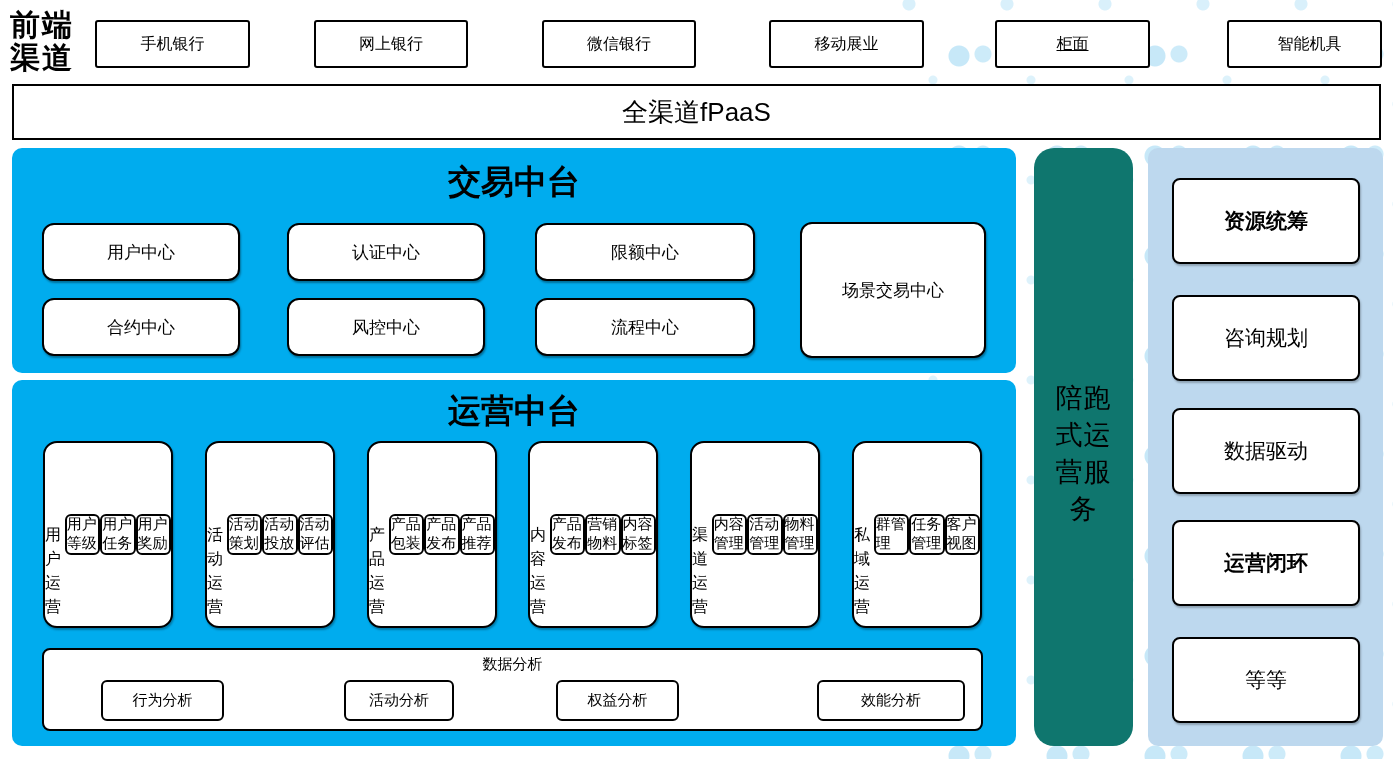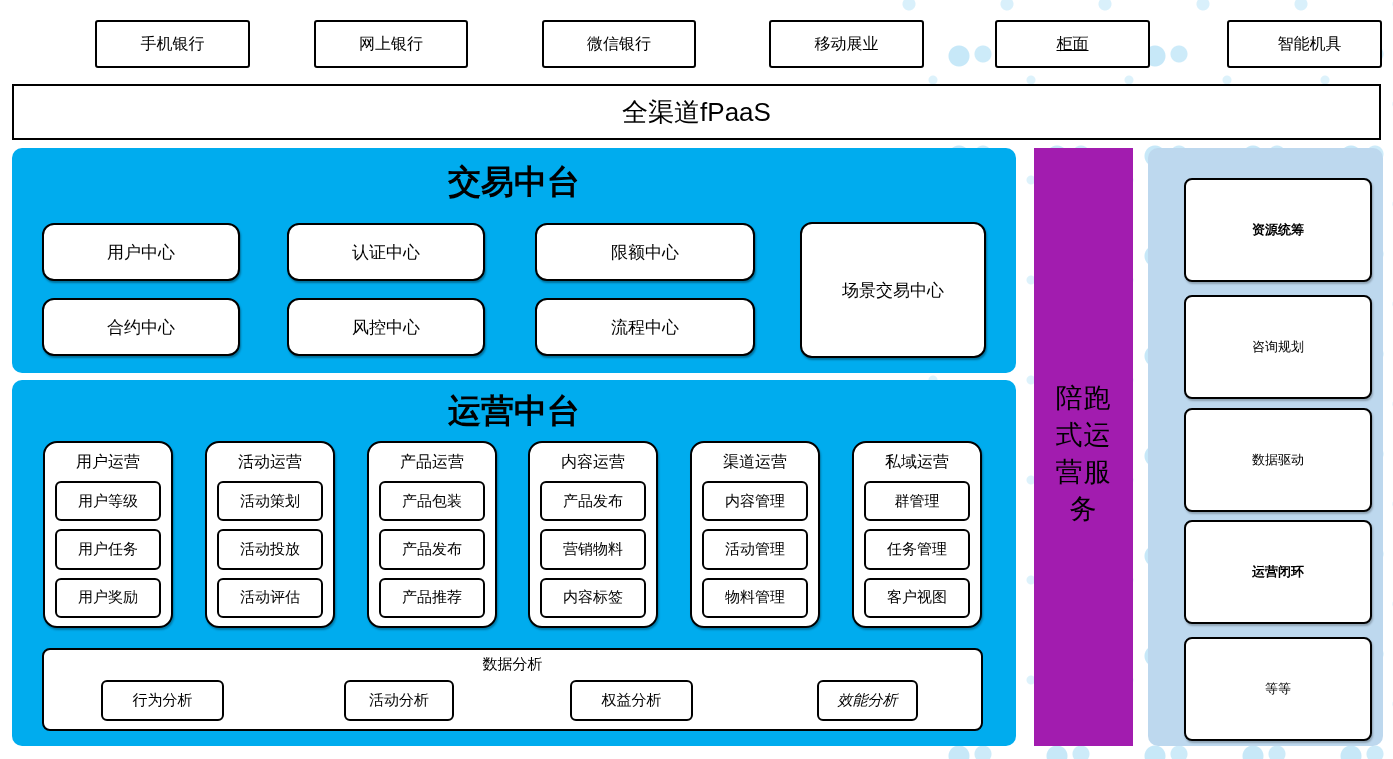--- a/index.html
+++ b/index.html
@@ -56,61 +56,62 @@
   .t1{left:275px;top:75px;width:198px;height:58px;}
   .t2{left:523px;top:75px;width:220px;height:58px;}
   .t3{left:30px;top:150px;width:198px;height:58px;}
   .t4{left:275px;top:150px;width:198px;height:58px;}
   .t5{left:523px;top:150px;width:220px;height:58px;}
   .scene{left:788px;top:74px;width:186px;height:136px;border-radius:12px;}
   
   .opcol{
     position:absolute;top:61px;width:130px;height:187px;box-sizing:border-box;
     background:#fff;border:2px solid #000;border-radius:14px;
-    display:flex;flex-direction:column;align-items:center;padding-top:7px;
+    display:flex;flex-direction:row;align-items:center;padding-top:7px;
     box-shadow:1px 2px 2px rgba(0,0,0,0.3);
   }
   .k0{left:31px;} .k1{left:193px;} .k2{left:355px;} .k3{left:516px;} .k4{left:678px;} .k5{left:840px;}
   .opcol .ct{font-size:16px;height:24px;line-height:24px;margin-bottom:7px;}
   .opitem{
     box-sizing:border-box;width:106px;height:41px;margin-bottom:8px;background:#fff;
     border:2px solid #000;border-radius:6px;display:flex;align-items:center;justify-content:center;
     font-size:15px;
   }
   
   .analysis{
     left:42px;top:648px;width:941px;height:83px;background:#fff;border:2px solid #000;border-radius:8px;
   }
   .analysis .at{position:absolute;top:5px;left:0;width:100%;text-align:center;font-size:15px;}
   .anitem{
     position:absolute;top:30px;height:41px;box-sizing:border-box;background:#fff;border:2px solid #000;
     border-radius:6px;display:flex;align-items:center;justify-content:center;font-size:15px;
   }
-  .a0{left:57px;width:123px;} .a1{left:300px;width:110px;} .a2{left:526px;width:123px;} .a3{left:773px;width:101px;font-style:italic;}
+  .a0{left:57px;width:123px;} .a1{left:300px;width:110px;} .a2{left:512px;width:123px;} .a3{left:773px;width:148px;}
   
-  .strip{left:1034px;top:148px;width:99px;height:598px;background:#a21caf;}
+  .strip{left:1034px;top:148px;width:99px;height:598px;background:#0f766e;border-radius:20px;}
   .strip-text{
     position:absolute;left:50%;transform:translateX(-50%);top:232px;width:58px;
     font-size:27px;line-height:37px;text-align:center;letter-spacing:1px;
   }
   .panel{left:1148px;top:148px;width:235px;height:598px;background:#BDD8EE;border-radius:10px;}
   .pbox{
-    position:absolute;left:36px;width:188px;height:104px;box-sizing:border-box;background:#fff;
+    position:absolute;left:24px;width:188px;height:86px;box-sizing:border-box;background:#fff;
     border:2px solid #000;border-radius:8px;display:flex;align-items:center;justify-content:center;
-    font-size:13px;box-shadow:1px 2px 2px rgba(0,0,0,0.25);
+    font-size:21px;box-shadow:1px 2px 2px rgba(0,0,0,0.25);
   }
   .p0{top:30px;} .p1{top:147px;} .p2{top:260px;} .p3{top:372px;} .p4{top:489px;}
   .bold{font-weight:bold;}
 </style>
 </head>
 <body>
 
 <div class="canvas">
   <div class="dots"></div>
 
+  <div class="abs z front-label">前端渠道</div>
   <div class="abs z chbox c0">手机银行</div>
   <div class="abs z chbox c1">网上银行</div>
   <div class="abs z chbox c2">微信银行</div>
   <div class="abs z chbox c3">移动展业</div>
   <div class="abs z chbox c4">柜面</div>
   <div class="abs z chbox c5">智能机具</div>
 
   <div class="abs z fpaas">全渠道fPaaS</div>
 
   <div class="abs z bluebox txn">

